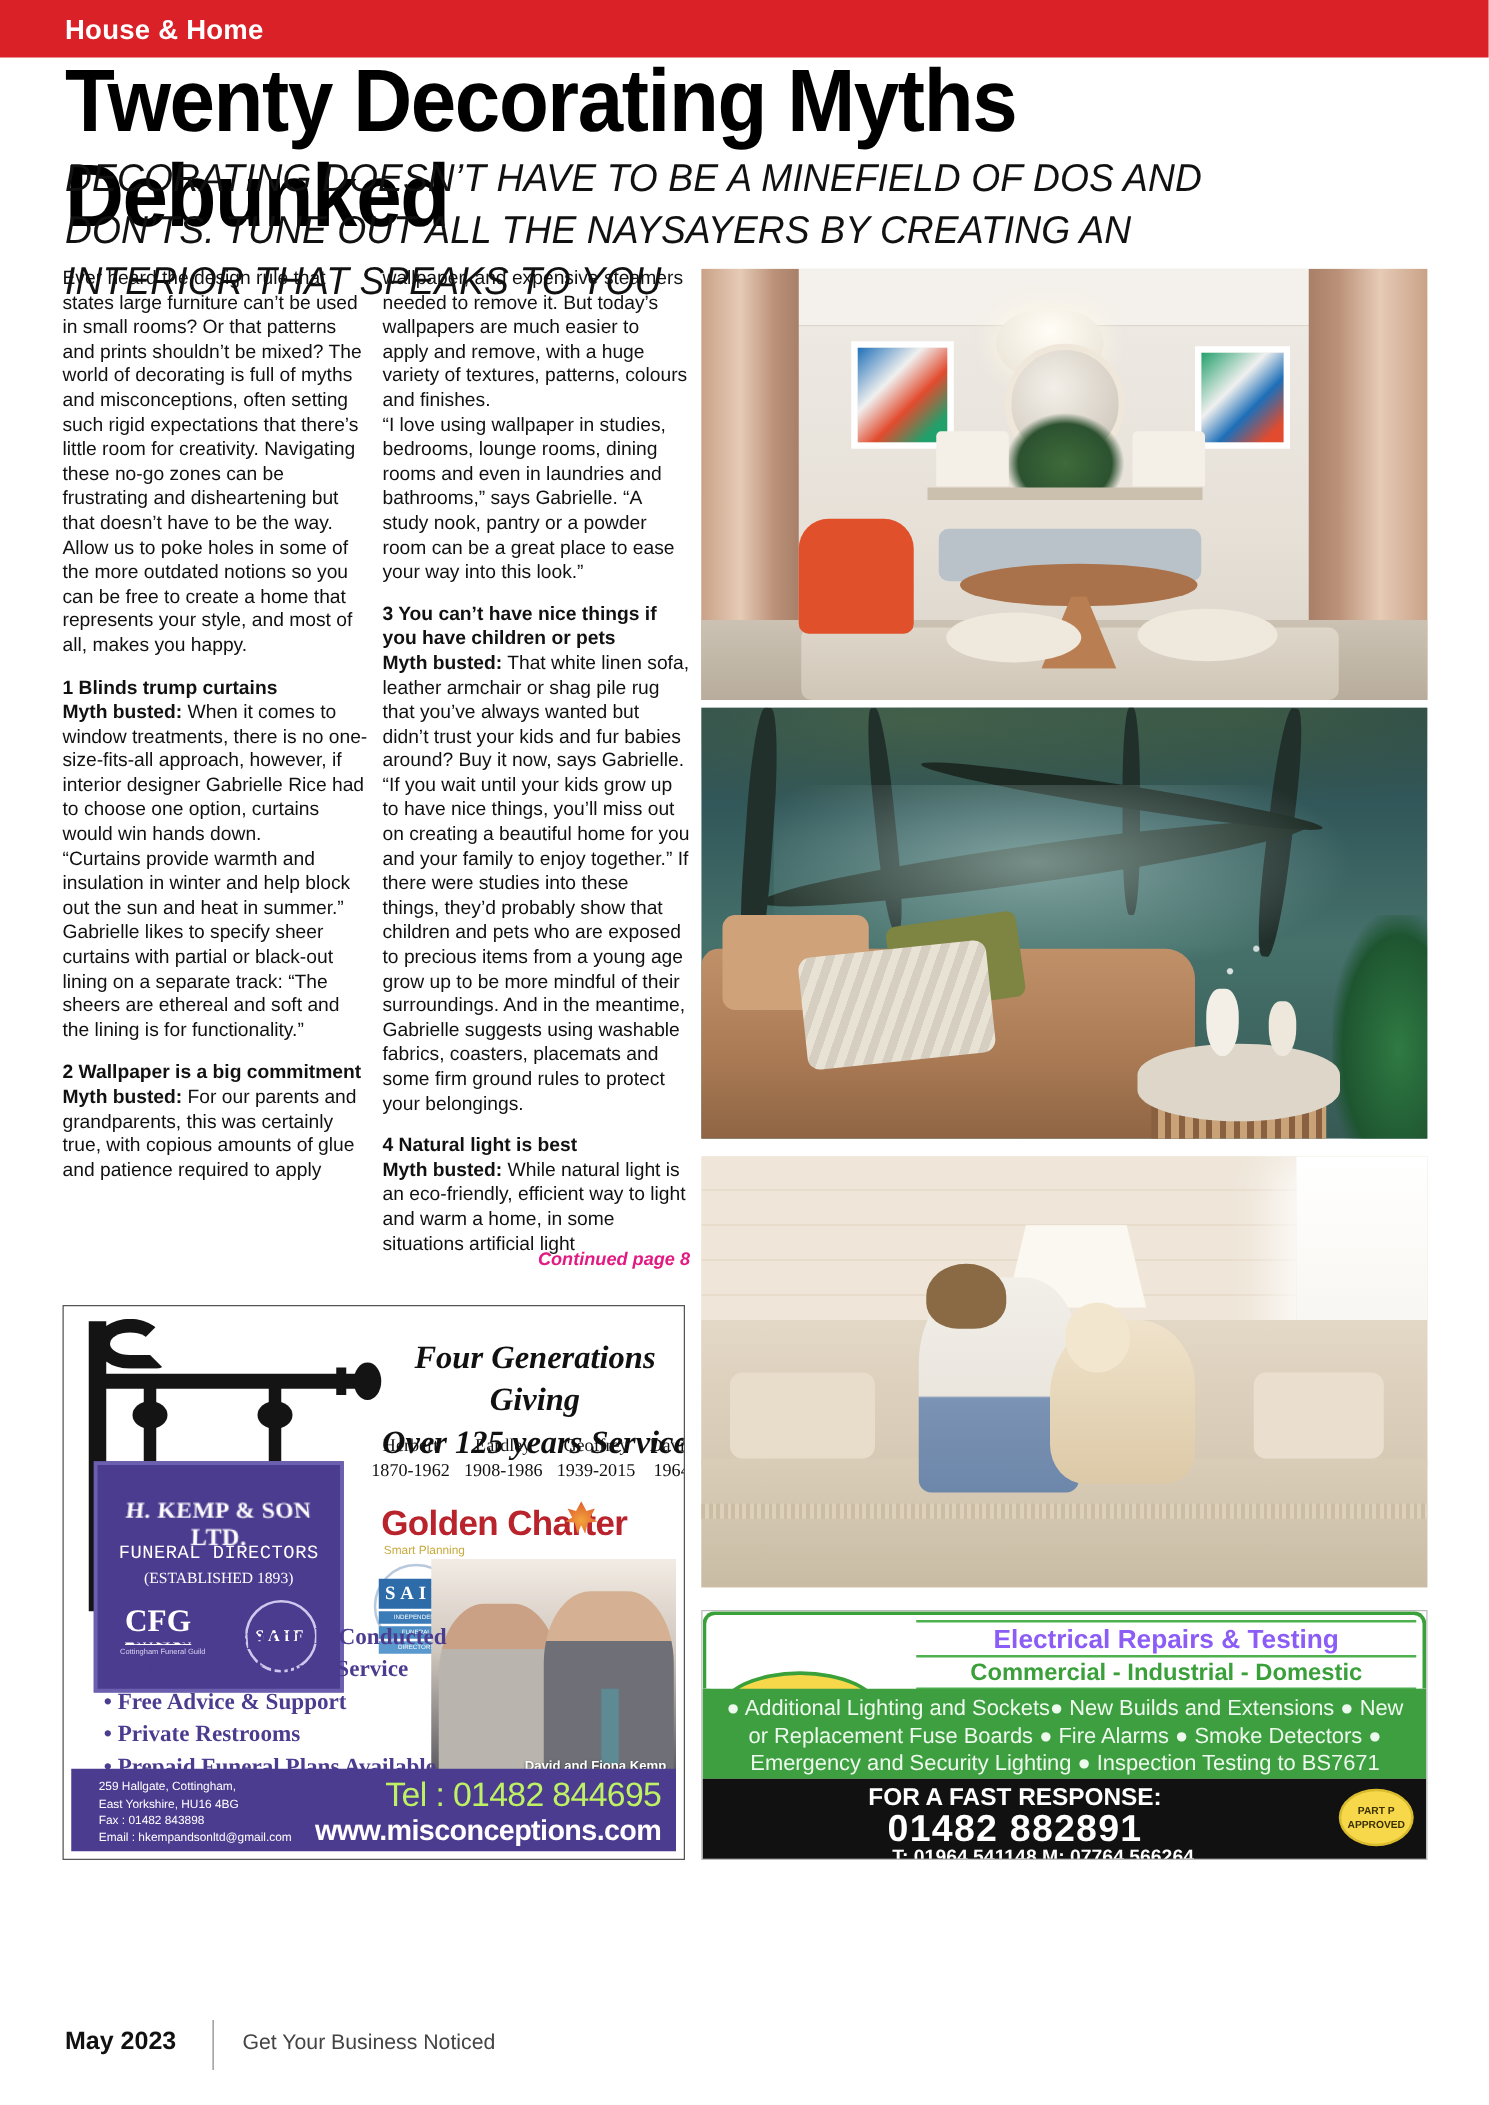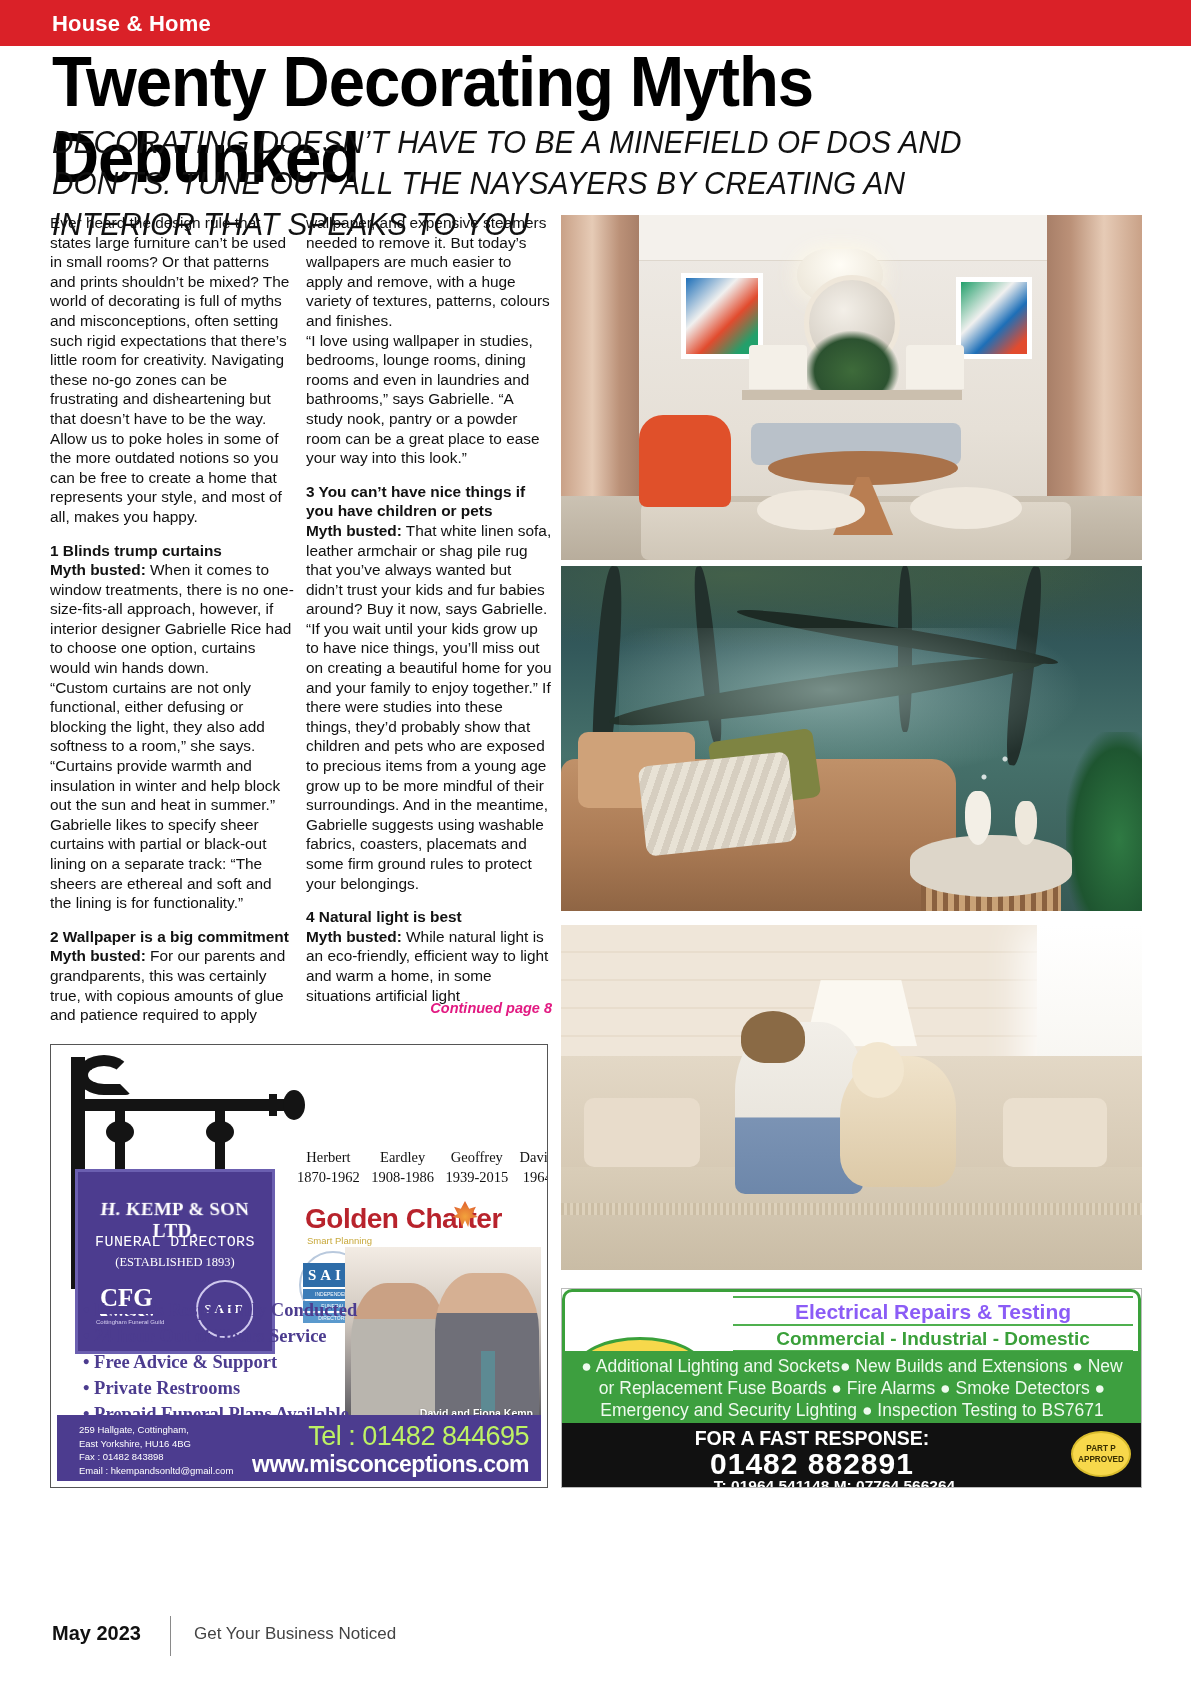--- a/index.html
+++ b/index.html
@@ -357,21 +357,20 @@
   </div>
 
   <div class="headline">Twenty Decorating Myths Debunked</div>
   <div class="standfirst">DECORATING DOESN’T HAVE TO BE A MINEFIELD OF DOS AND DON’TS. TUNE OUT ALL THE NAYSAYERS BY CREATING AN INTERIOR THAT SPEAKS TO YOU</div>
 
   <div class="col" id="col1">
     <p>Ever heard the design rule that states large furniture can’t be used in small rooms? Or that patterns and prints shouldn’t be mixed? The world of decorating is full of myths and misconceptions, often setting such rigid expectations that there’s little room for creativity. Navigating these no-go zones can be frustrating and disheartening but that doesn’t have to be the way. Allow us to poke holes in some of the more outdated notions so you can be free to create a home that represents your style, and most of all, makes you happy.</p>
     <div class="gap"></div>
     <p class="sub">1 Blinds trump curtains</p>
     <p><span class="lead">Myth busted:</span><span> When it comes to window treatments, there is no one-size-fits-all approach, however, if interior designer Gabrielle Rice had to choose one option, curtains would win hands down.</span></p>
-    <p>“Custom curtains are not only functional, either defusing or blocking the light, they also add softness to a room,” she says.</p>
     <p>“Curtains provide warmth and insulation in winter and help block out the sun and heat in summer.” Gabrielle likes to specify sheer curtains with partial or black-out lining on a separate track: “The sheers are ethereal and soft and the lining is for functionality.”</p>
     <div class="gap"></div>
     <p class="sub">2 Wallpaper is a big commitment</p>
     <p><span class="lead">Myth busted:</span><span> For our parents and grandparents, this was certainly true, with copious amounts of glue and patience required to apply</span></p>
   </div>
 
   <div class="col" id="col2">
     <p>wallpaper, and expensive steamers needed to remove it. But today’s wallpapers are much easier to apply and remove, with a huge variety of textures, patterns, colours and finishes.</p>
     <p>“I love using wallpaper in studies, bedrooms, lounge rooms, dining rooms and even in laundries and bathrooms,” says Gabrielle. “A study nook, pantry or a powder room can be a great place to ease your way into this look.”</p>
     <div class="gap"></div>
@@ -461,20 +460,24 @@
 
       <div class="sign">
         <div class="company">H. KEMP &amp; SON LTD.</div>
         <div class="role">FUNERAL DIRECTORS</div>
         <div class="est">(ESTABLISHED 1893)</div>
         <div class="cfg">CFG</div>
         <div class="cfgsub">Cottingham Funeral Guild</div>
         <div class="saif">SAIF</div>
       </div>
 
+      <div class="headline-1">
+        <div>Four Generations Giving</div>
+        <div>Over 125 years Service</div>
+      </div>
 
       <div class="gens">
         <div class="g">
             <div>Herbert</div>
             <div>1870-1962</div>
           </div>
         <div class="g">
             <div>Eardley</div>
             <div>1908-1986</div>
           </div>

